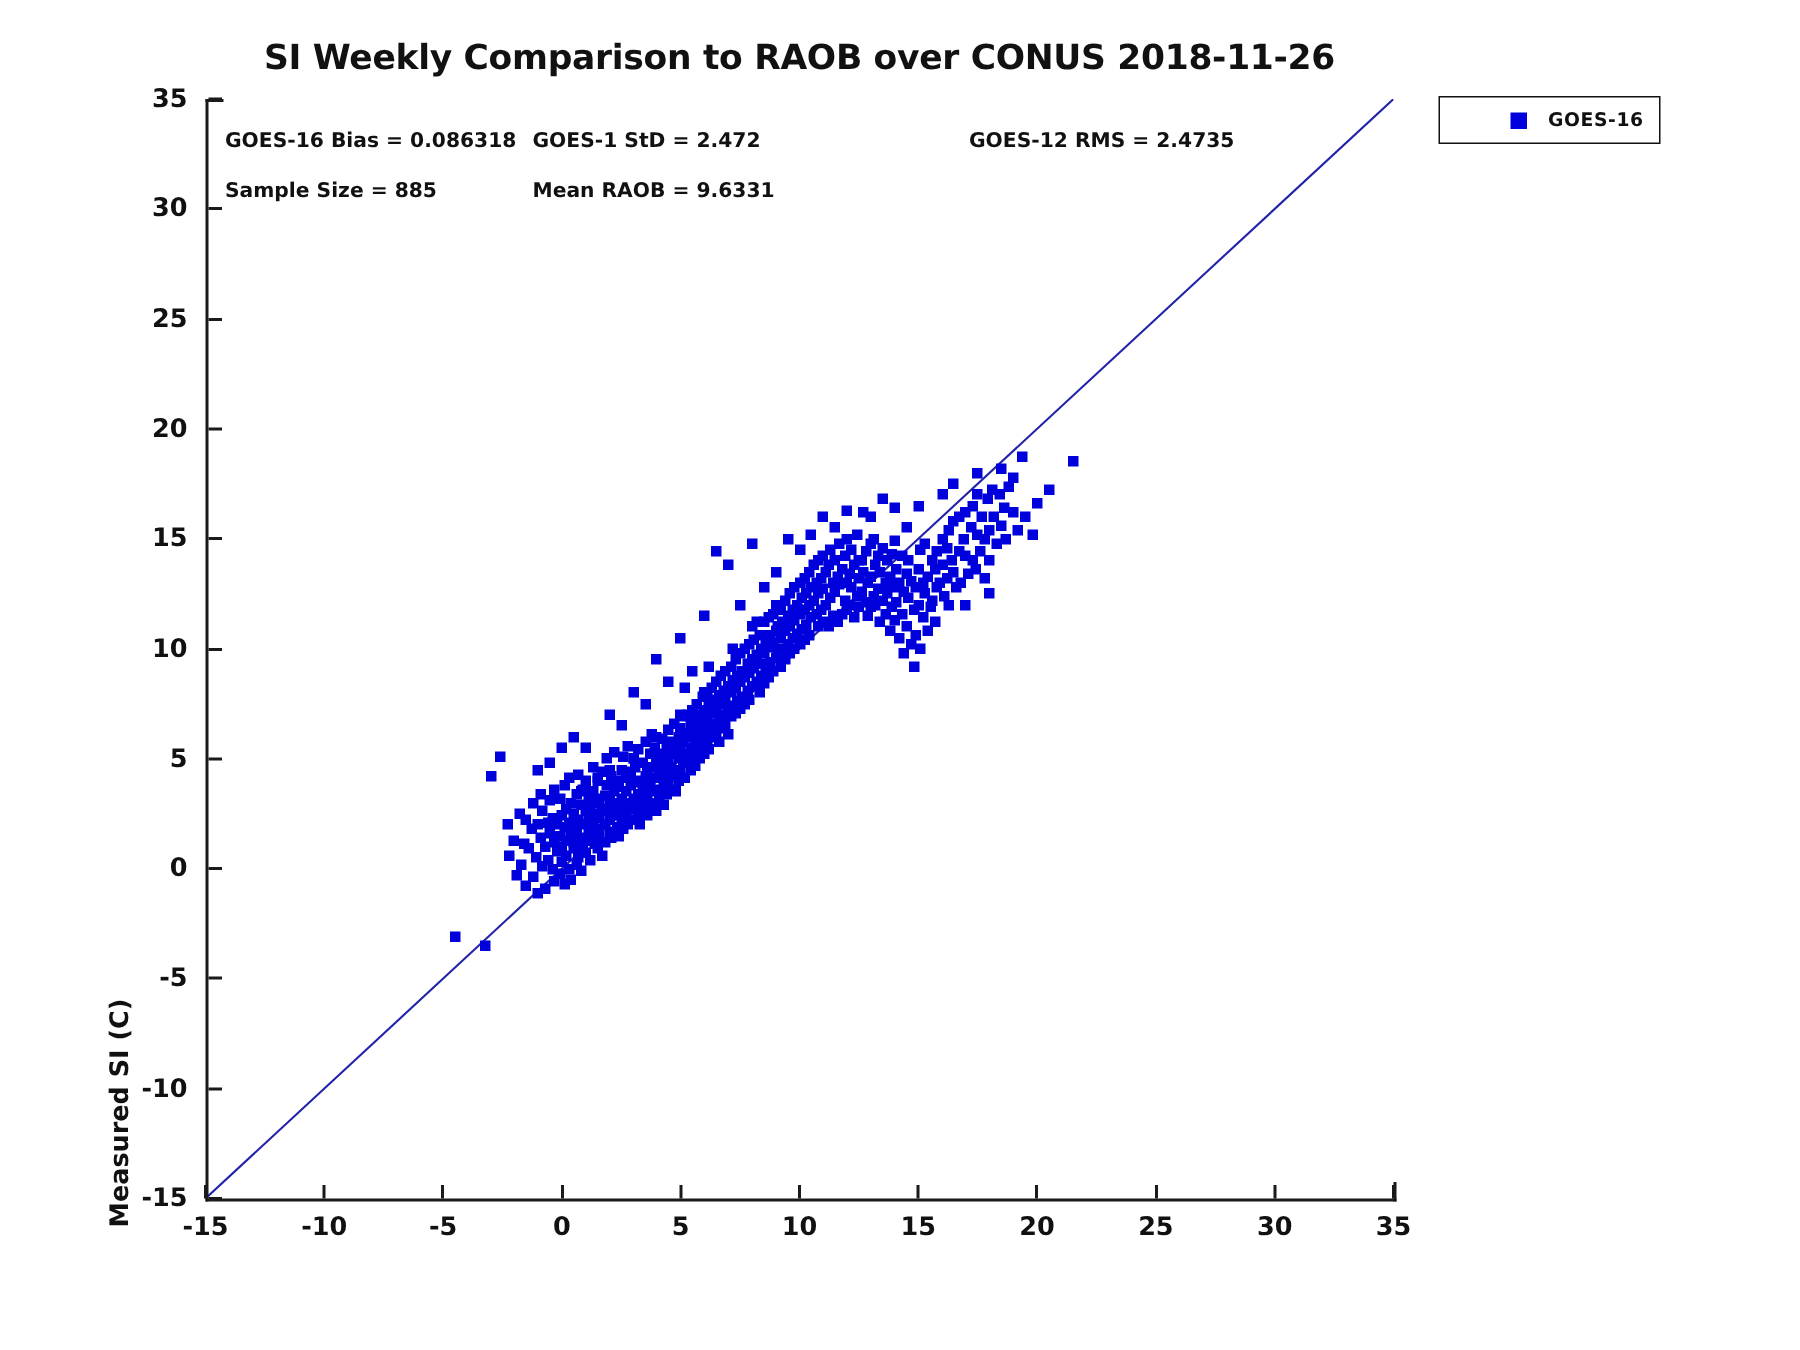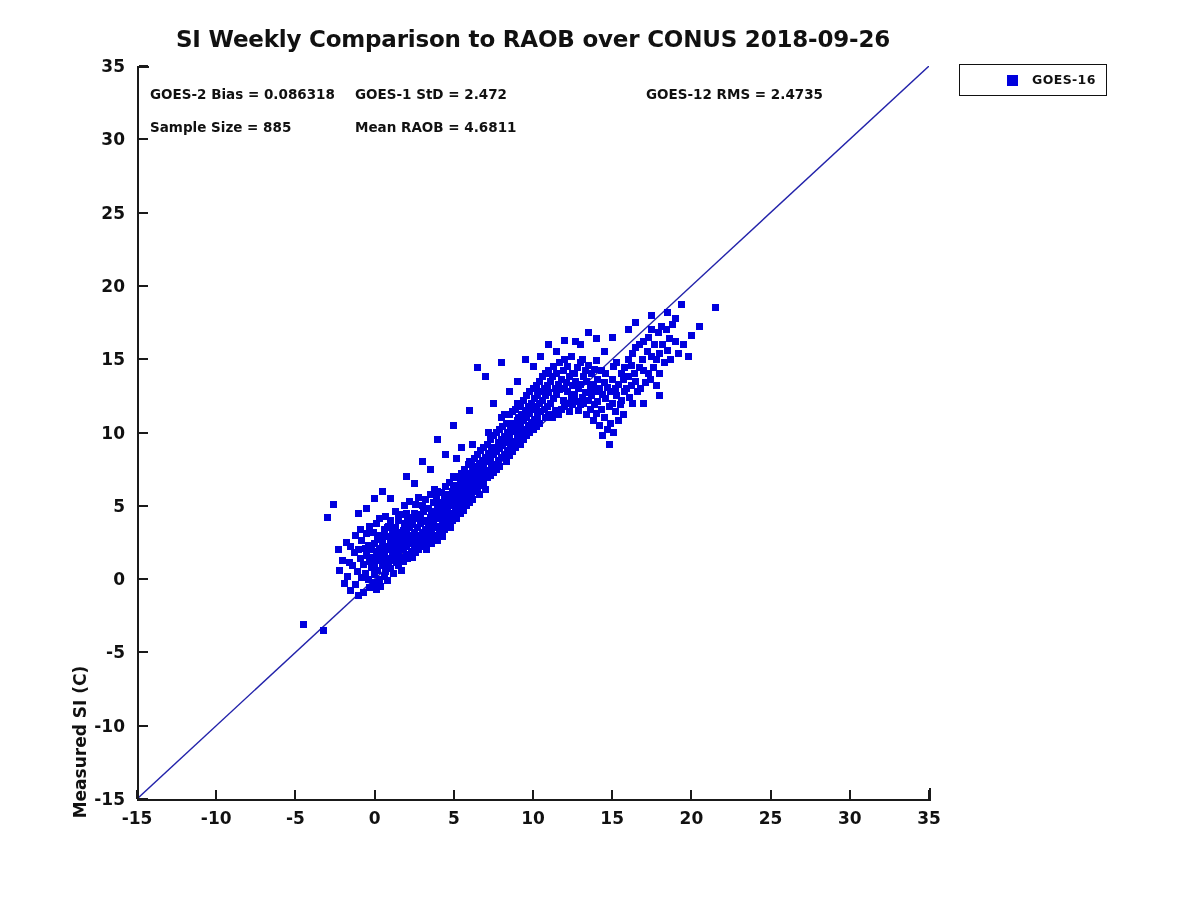--- a/index.html
+++ b/index.html
@@ -122,21 +122,21 @@
     font-size:12.5px;font-weight:bold;color:#111;
     letter-spacing:0.4px;
     white-space:nowrap;
   }
 </style>
 </head>
 <body>
 
 <div id="figure">
 
-  <div id="title">SI Weekly Comparison to RAOB over CONUS 2018-09-26</div>
+  <div id="title">SI Weekly Comparison to RAOB over CONUS 2018-11-26</div>
 
   <div id="plot">
     <svg id="oneone" viewBox="0 0 792 733" preserveAspectRatio="none">
       <line id="refline" x1="0" y1="733" x2="792" y2="0" stroke="#2222aa" stroke-width="1.4"></line>
     </svg>
     <div id="points">
         <div class="pt" style="left: 162.82px; top: 555.046px; background: rgb(0, 0, 221);"></div>
         <div class="pt" style="left: 183.412px; top: 560.91px; background: rgb(0, 0, 221);"></div>
         <div class="pt" style="left: 186.58px; top: 448.028px; background: rgb(0, 0, 221);"></div>
         <div class="pt" style="left: 192.916px; top: 434.834px; background: rgb(0, 0, 221);"></div>
@@ -737,24 +737,24 @@
       <div class="tick-y" style="top: 138.3px; left: 139px;"></div>
       <div class="tlabel-y" style="left: 65px; top: 129.3px;">30</div>
       <div class="tick-y" style="top: 65px; left: 139px;"></div>
       <div class="tlabel-y" style="left: 65px; top: 56px;">35</div>
     </div>
 
   <div id="ylabel-wrap">
     <div id="ylabel">Measured SI (C)</div>
   </div>
 
-  <div class="annot" id="annot-bias" style="left:150px;top:86px;">GOES-2 Bias = 0.086318</div>
+  <div class="annot" id="annot-bias" style="left:150px;top:86px;">GOES-16 Bias = 0.086318</div>
   <div class="annot" id="annot-std" style="left:355px;top:86px;">GOES-1 StD = 2.472</div>
   <div class="annot" id="annot-rms" style="left:646px;top:86px;">GOES-12 RMS = 2.4735</div>
   <div class="annot" id="annot-sample" style="left:150px;top:119px;">Sample Size = 885</div>
-  <div class="annot" id="annot-mean" style="left:355px;top:119px;">Mean RAOB = 4.6811</div>
+  <div class="annot" id="annot-mean" style="left:355px;top:119px;">Mean RAOB = 9.6331</div>
 
   <div id="legend">
     <div id="legend-swatch"></div>
     <div id="legend-label">GOES-16</div>
   </div>
 
 </div>
 
 </body></html>

